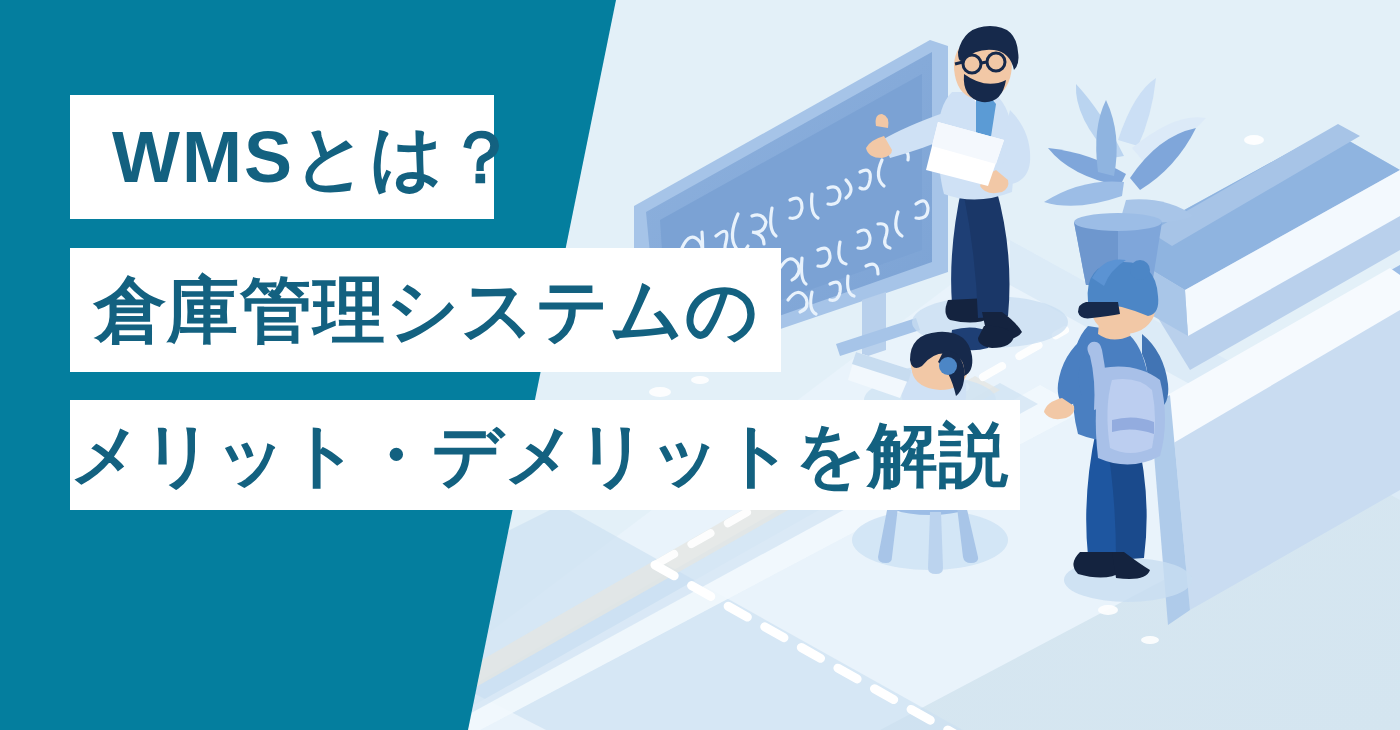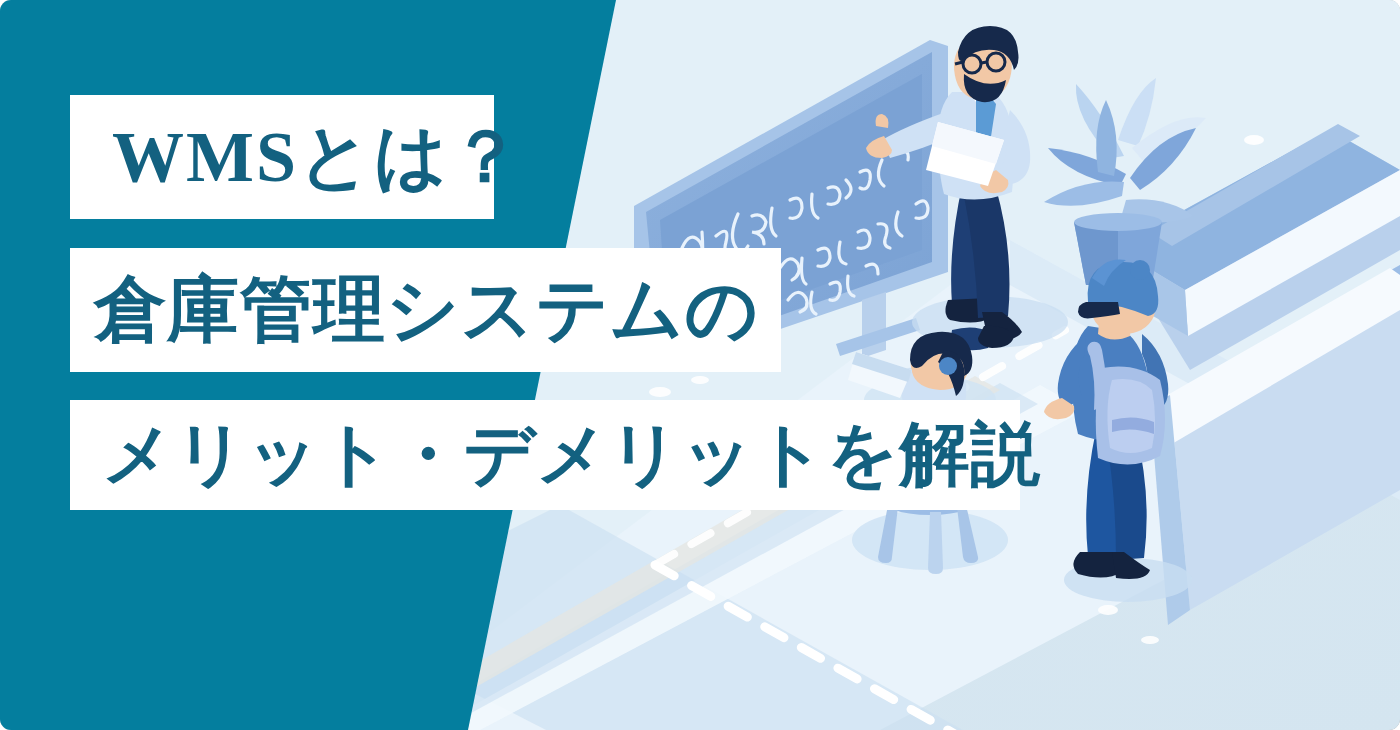--- a/index.html
+++ b/index.html
@@ -6,23 +6,22 @@
   html, body {
     margin: 0;
     padding: 0;
     background: #ffffff;
   }
   #stage {
     position: relative;
     width: 1400px;
     height: 730px;
     overflow: hidden;
-    font-family: Liberation Serif, serif;
+    font-family: Liberation Sans, sans-serif;
     background: #a3a3a3;
-    border-radius: 11px;
   }
   .layer {
     position: absolute;
     inset: 0;
     width: 1400px;
     height: 730px;
   }
   .illustration { z-index: 1; }
   .teal-panel { z-index: 2; }
   .title-stack {
@@ -72,21 +71,20 @@
   }
   #title-line-3 {
     left: 70px;
     top: 400px;
     width: 950px;
     height: 110px;
   }
   #title-line-3 .title-text {
     font-size: 70px;
     letter-spacing: 1px;
-    margin-left: 32px;
   }
 </style>
 </head>
 <body>
 
 <div id="stage">
 
   <svg class="layer illustration" viewBox="0 0 1400 730" preserveAspectRatio="none">
     <defs>
       <clipPath id="clipAll">

